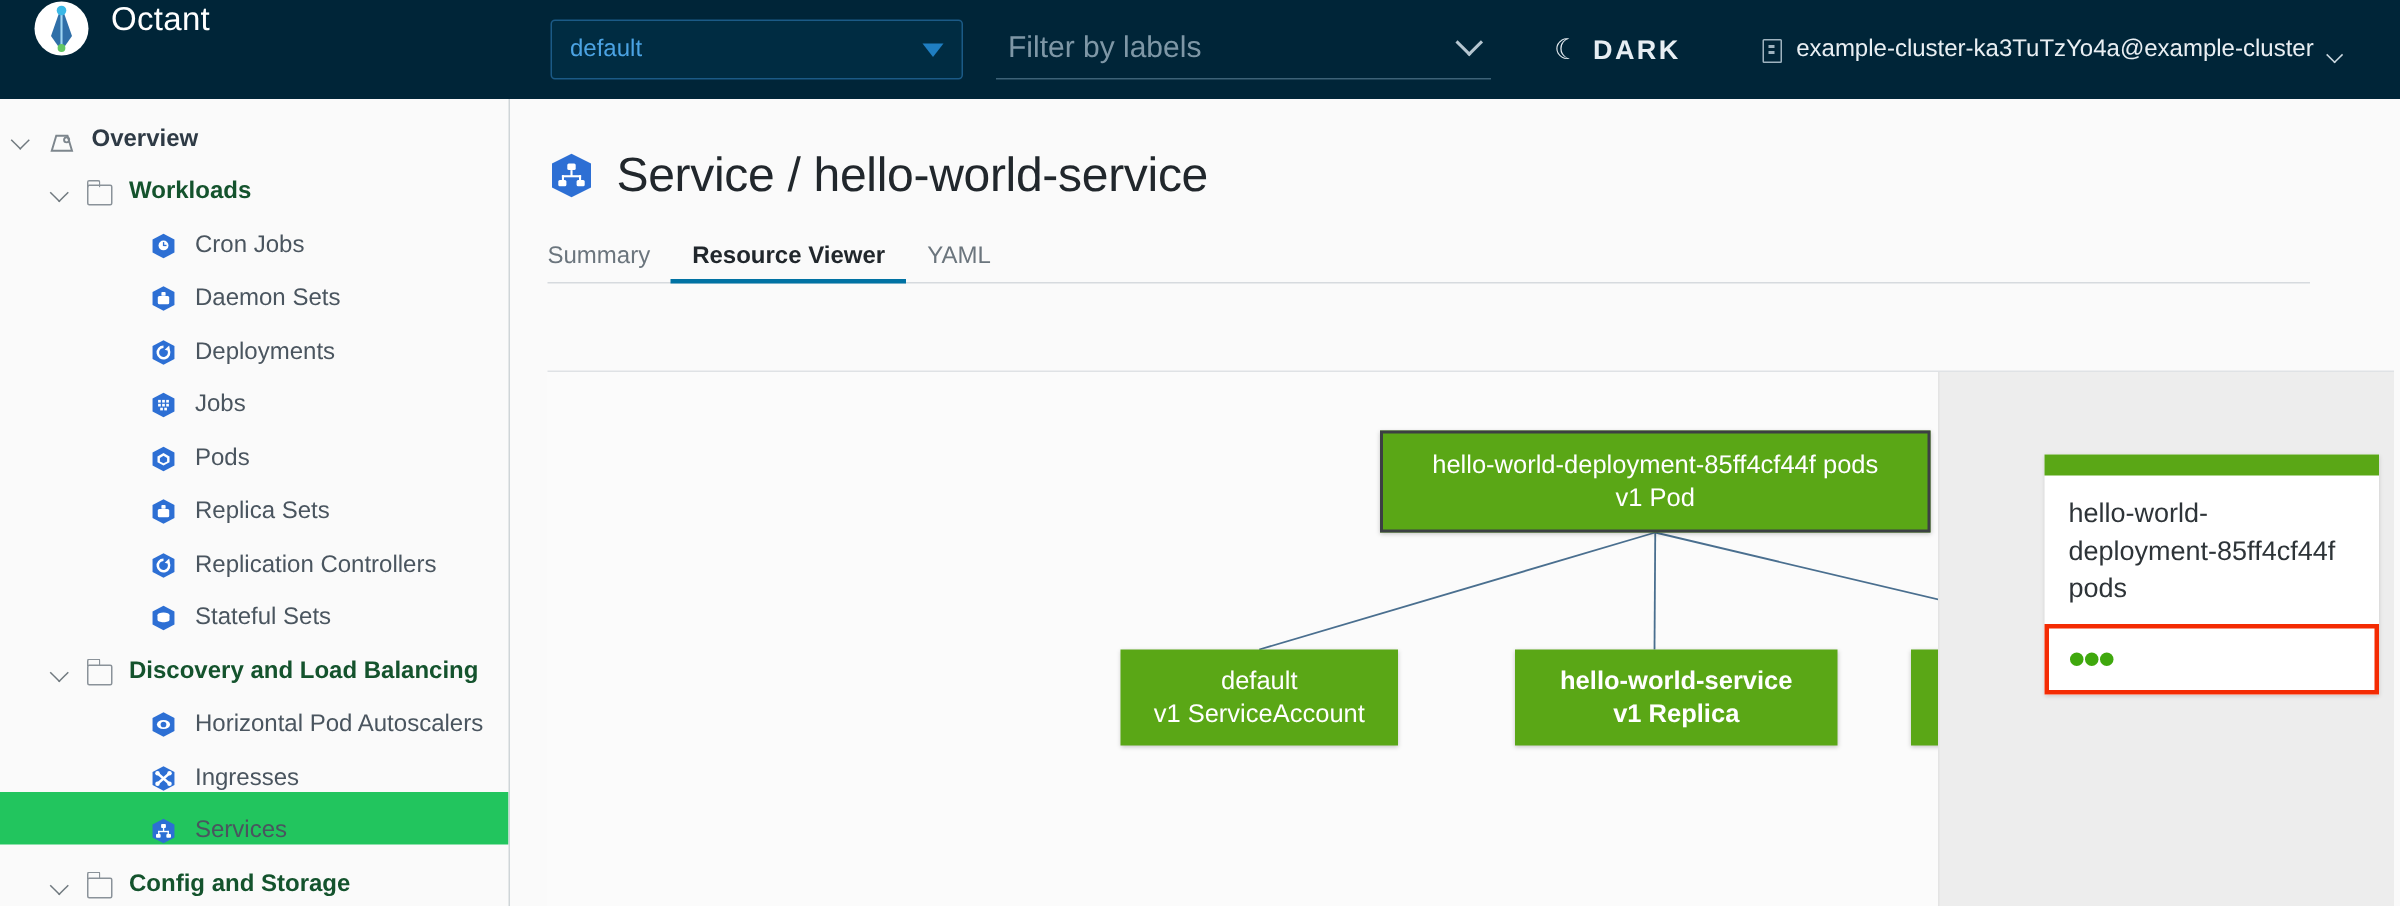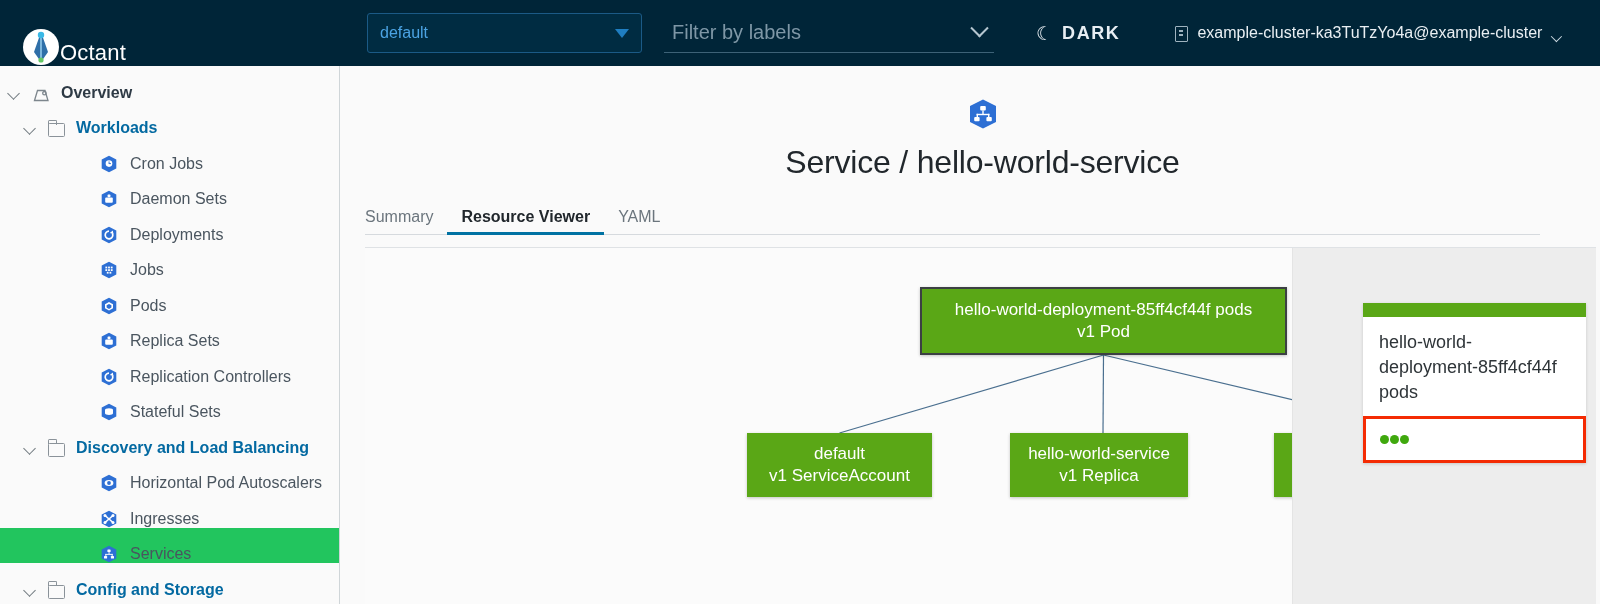--- a/index.html
+++ b/index.html
@@ -12,21 +12,21 @@
     -webkit-font-smoothing: antialiased;
   }
 
   
   .topbar {
     position: absolute; left: 0; top: 0; width: 1600px; height: 66px;
     background: #002538;
     display: flex; align-items: center;
   }
   .brand {
-    display: flex; align-items: flex-end; 
+    display: flex; align-items: flex-start; gap: 14px;
     width: 345px; height: 66px; padding-left: 22px;
     flex: 0 0 345px;
   }
   .brand-logo { width: 38px; height: 38px; position: relative; }
   .brand-name {
     color: #ffffff; font-size: 22px; letter-spacing: .2px; font-weight: 400;
   }
   .ns-select {
     margin-left: 22px;
     width: 275px; height: 40px;
@@ -89,21 +89,21 @@
     background: #fafafa;
     border-right: 1px solid #cfd5d8;
     overflow: hidden;
   }
   .nav-row {
     display: flex; align-items: flex-end; height: 35.5px;
     font-size: 16px; color: #3c4650;
     white-space: nowrap;
   }
   .nav-row.lvl0 { padding-left: 8px; font-weight: bold; color: #2e3a45; }
-  .nav-row.lvl1 { padding-left: 24px; font-weight: bold; color: #0369a1; }
+  .nav-row.lvl1 { padding-left: 34px; font-weight: bold; color: #14532d; }
   .nav-row.lvl2 { padding-left: 100px; font-weight: normal; color: #4a555f; }
   .nav-row.selected { background: #22c55e; }
   .twisty {
     width: 14px; height: 14px; margin-right: 10px; flex: 0 0 14px;
     position: relative;
   }
   .twisty::after {
     content:""; position:absolute; left: 1px; top: 1px;
     width: 8px; height: 8px;
     border-right: 1.6px solid #70797f; border-bottom: 1.6px solid #70797f;
@@ -131,21 +131,20 @@
   
   .main {
     position: absolute; left: 341px; top: 66px;
     width: 1259px; height: 538px;
     background: #fafafa;
     overflow: hidden;
   }
   .page-title {
     display: flex; align-items: center; gap: 14px;
     margin: 32px 0 0 24px;
-    flex-direction: column;
   }
   .page-title-icon { width: 32px; height: 32px; flex: 0 0 32px; }
   .page-title-text {
     font-size: 32px; color: #21272c; font-weight: 400; letter-spacing: -.2px;
   }
   .tabs {
     margin: 20px 0 0 24px; width: 1175px;
     border-bottom: 1px solid #d6dade;
     display: flex; align-items: flex-end; gap: 0;
     height: 34px;
@@ -451,21 +450,21 @@
           <line x1="1068" y1="249" x2="1068.5" y2="330" stroke="#4a6f8f" stroke-width="1.2"></line>
         </svg>
     <div class="node selected" style="left: 555px; top: 39px; width: 367px; height: 68px; background: rgb(90, 167, 22);">
           <div>hello-world-deployment-85ff4cf44f pods</div>
           <div class="l2">v1 Pod</div>
         </div>
         <div class="node" style="left: 382px; top: 185px; width: 185px; height: 64px; background: rgb(90, 167, 22);">
           <div>default</div>
           <div class="l2">v1 ServiceAccount</div>
         </div>
-        <div class="node" style="left: 645px; top: 185px; width: 178px; height: 64px; background: rgb(90, 167, 22);">
+        <div class="node" style="left: 645px; top: 185px; width: 215px; height: 64px; background: rgb(90, 167, 22); font-weight: bold;">
           <div>hello-world-service</div>
           <div class="l2">v1 Replica</div>
         </div>
         <div class="node" style="left: 909px; top: 185px; width: 318px; height: 64px; background: rgb(90, 167, 22);"></div>
       </div>
 
     <div class="detail-panel">
       <div class="detail-card">
         <div class="card-stripe"></div>
         <div class="card-title">hello-world-deployment-85ff4cf44f pods</div>

